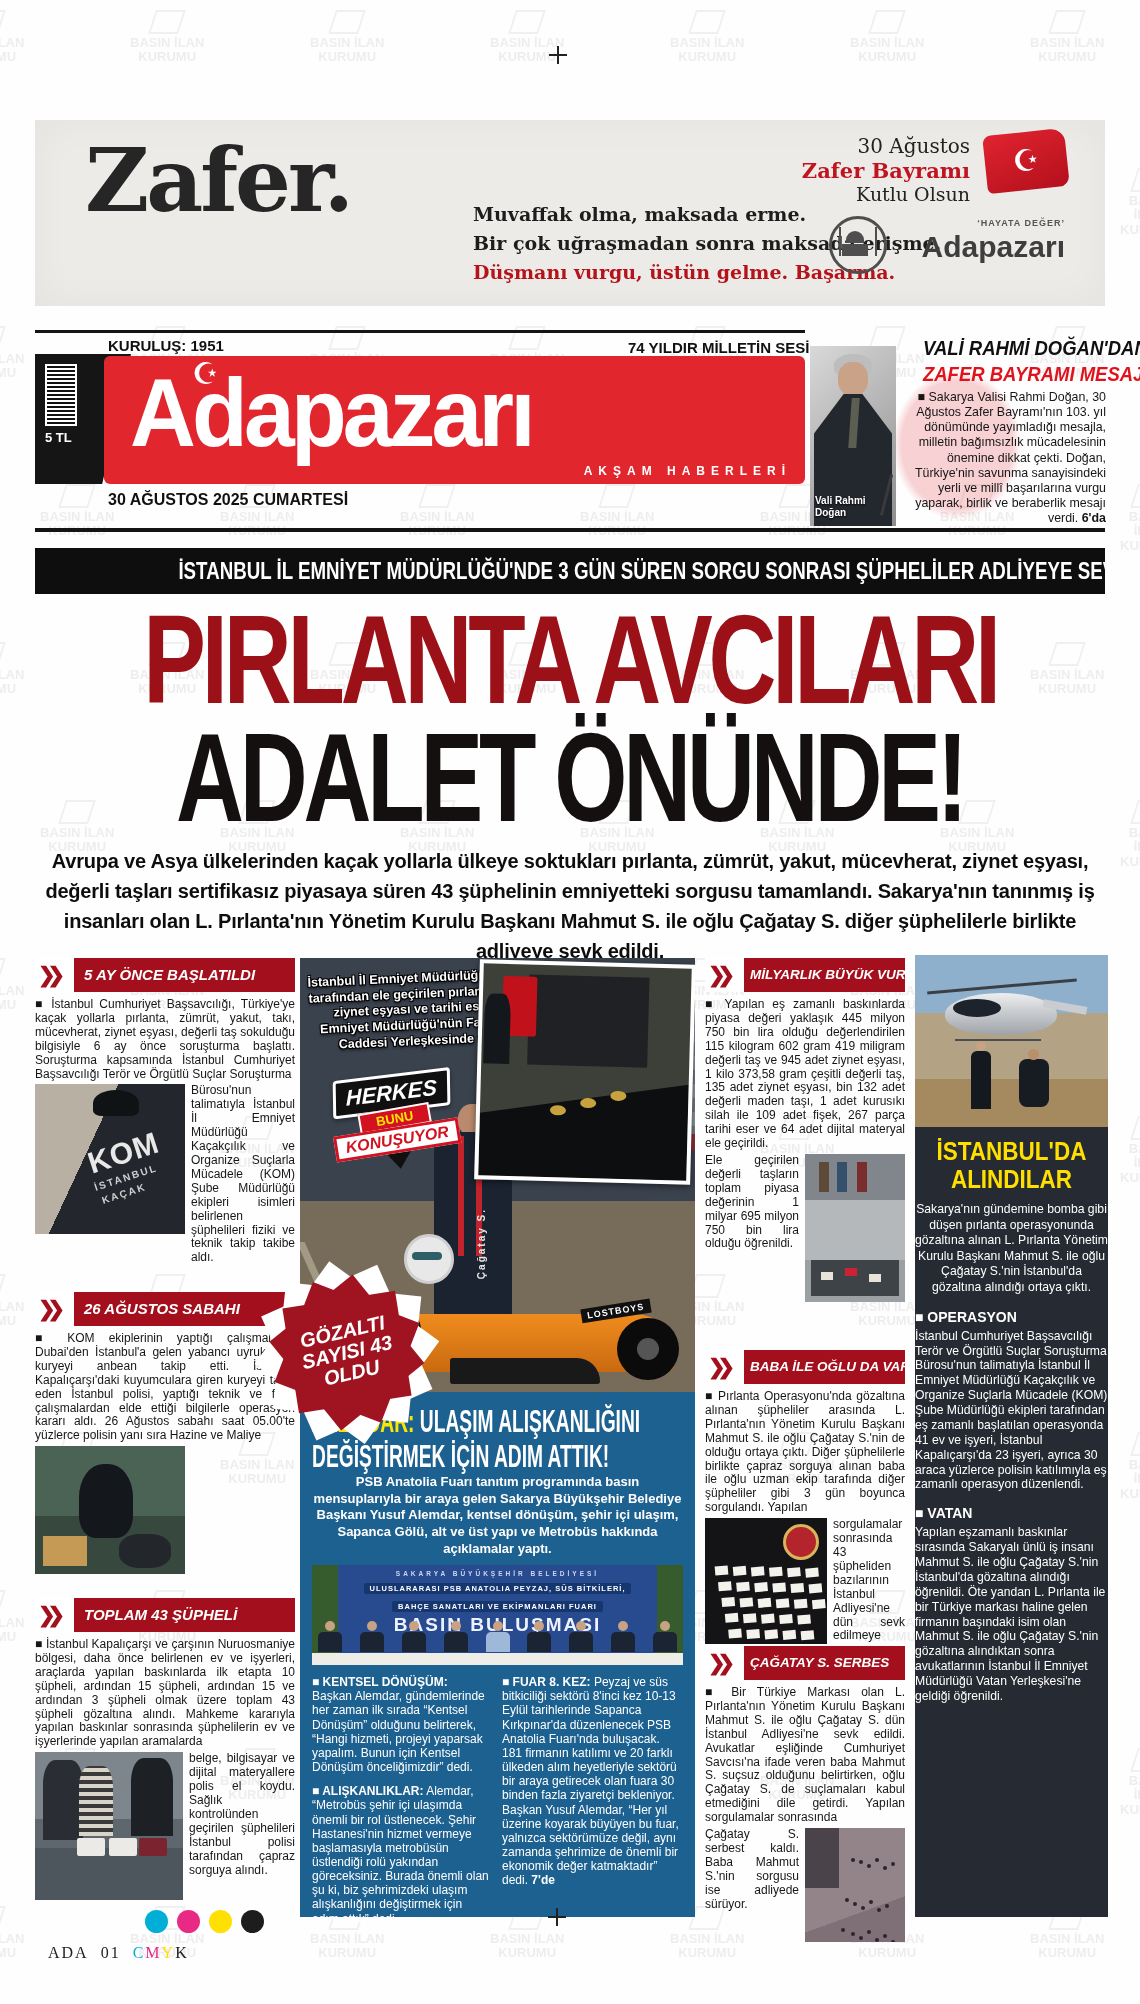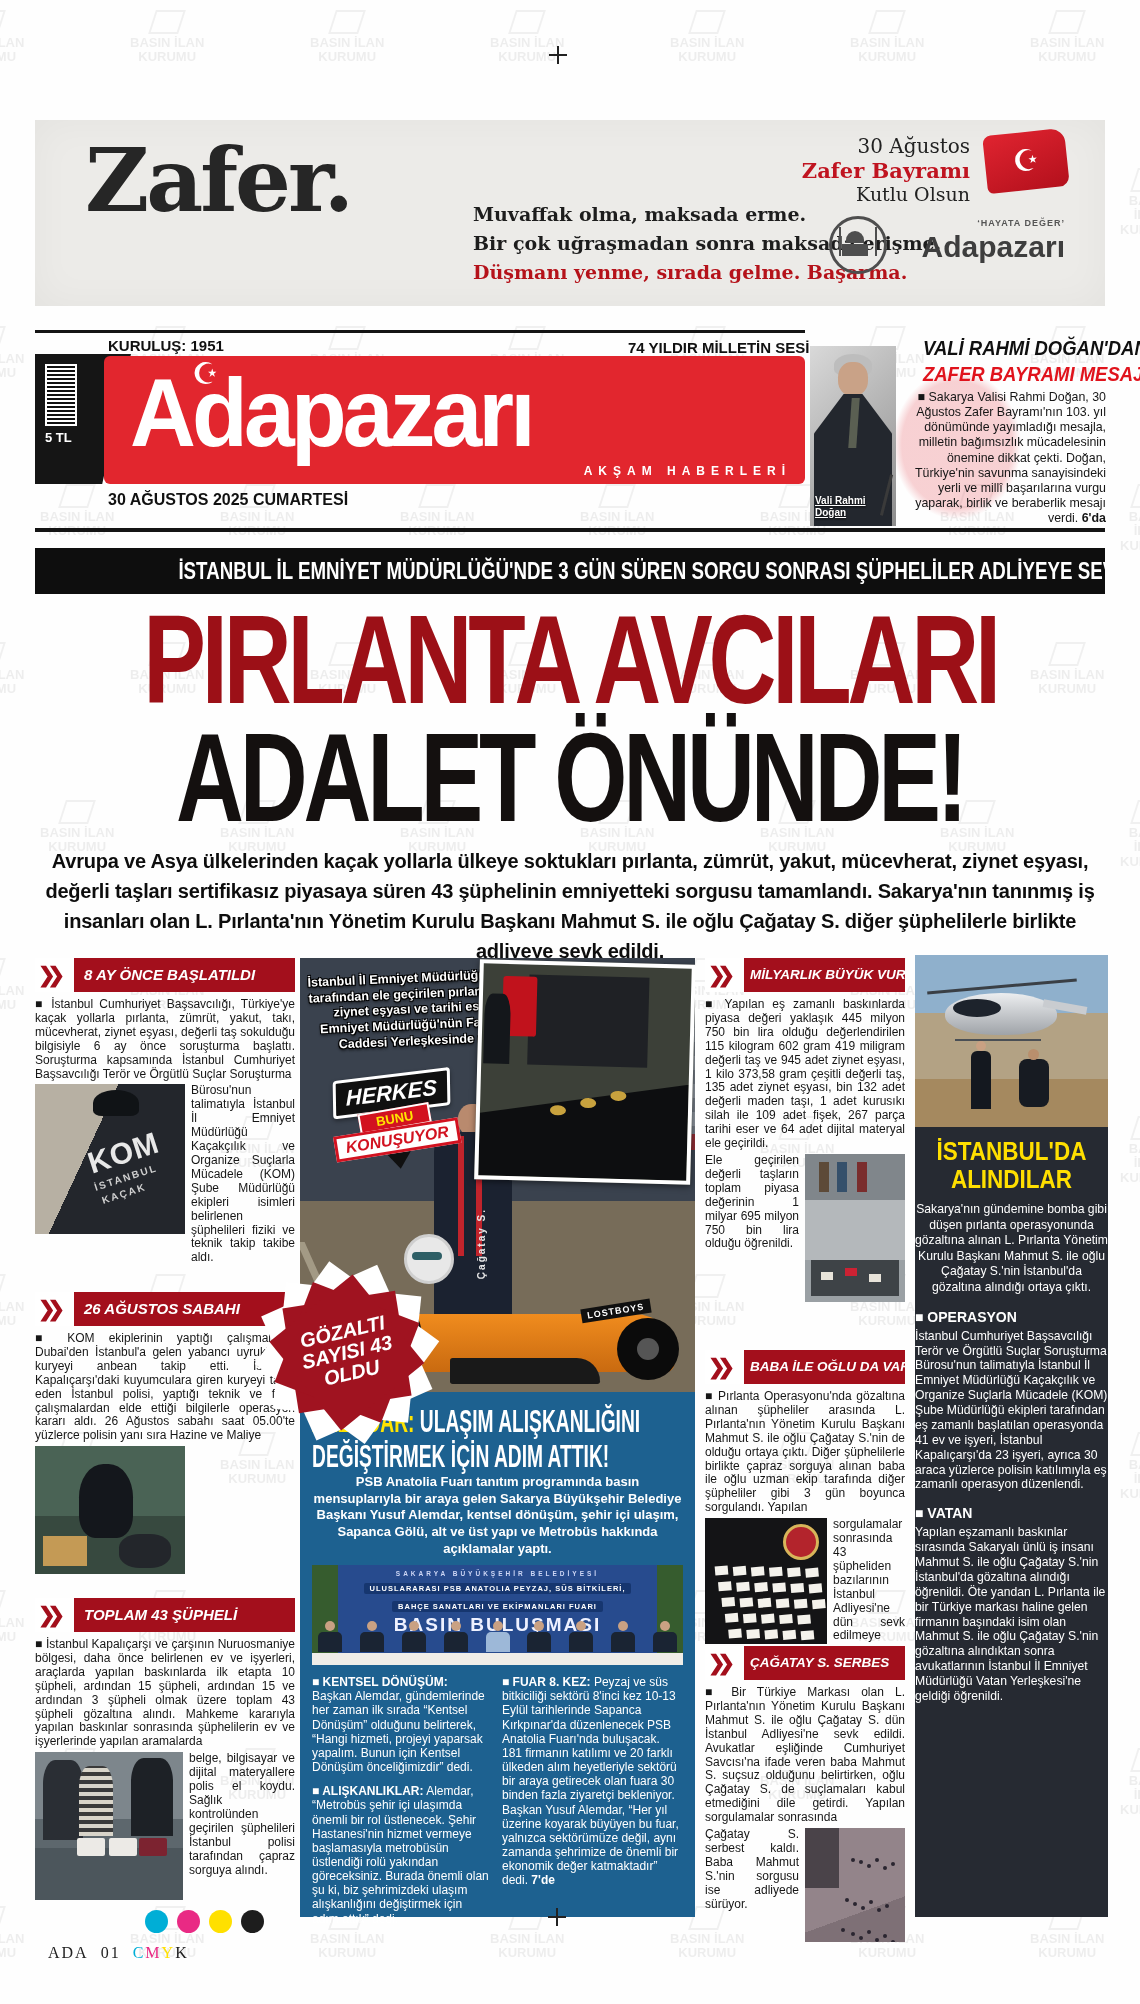--- a/index.html
+++ b/index.html
@@ -50,21 +50,21 @@
 
   
   #vali{left:810px;top:334px;width:296px;height:192px;}
   #vali-flagwash{position:absolute;left:82px;top:36px;width:130px;height:150px;background:radial-gradient(ellipse at center,#e0303a 0 60%,transparent 70%);opacity:.22;border-radius:50%;}
   #vali-photo{position:absolute;left:0;top:12px;width:86px;height:180px;background:linear-gradient(135deg,#d9d9d9 0%,#8d8d8d 100%);overflow:hidden;}
   #vali-photo .hair{position:absolute;left:24px;top:8px;width:38px;height:22px;background:#bdbdbd;border-radius:50% 50% 30% 30%;}
   #vali-photo .face{position:absolute;left:28px;top:16px;width:30px;height:34px;background:#c9a287;border-radius:45%;}
   #vali-photo .suit{position:absolute;left:4px;top:48px;width:78px;height:132px;background:#23272e;clip-path:polygon(0 30%,38% 0,62% 0,100% 30%,100% 100%,0 100%);}
   #vali-photo .tie{position:absolute;left:40px;top:52px;width:8px;height:50px;background:#5a5f52;transform:skewX(-4deg);}
   #vali-photo .mic{position:absolute;right:8px;bottom:10px;width:3px;height:42px;background:#3a3a3a;transform:rotate(14deg);}
-  #vali-label{position:absolute;left:5px;bottom:8px;color:#fff;font-weight:bold;font-size:10px;line-height:1.15;text-shadow:0 1px 2px #000;width:74px;text-decoration:underline;}
+  #vali-label{position:absolute;left:5px;bottom:8px;color:#fff;font-weight:bold;font-size:10px;line-height:1.15;text-shadow:0 1px 2px #000;width:74px;}
   #vali-h{position:absolute;left:88px;top:2px;width:208px;text-align:right;font-style:italic;font-weight:bold;}
   #vali-h .vh1{font-size:21px;color:#101010;display:block;transform:scaleX(.88);transform-origin:right;white-space:nowrap;}
   #vali-h .vh2{font-size:21px;color:#e0131c;display:block;transform:scaleX(.88);transform-origin:right;white-space:nowrap;margin-top:2px;}
   #vali-body{position:absolute;left:88px;top:56px;width:208px;height:136px;font-size:12.4px;line-height:1.22;text-align:right;color:#161616;}
   #vali-body b{font-weight:bold;}
 
   #rule2{left:35px;top:528px;width:1070px;height:4px;background:#141414;}
 
   
   #kicker{left:35px;top:548px;width:1070px;height:46px;background:#0e0e0e;text-align:center;overflow:hidden;}
@@ -692,21 +692,21 @@
     </div>
   <div id="content">
 
     <div class="cross" id="topcross"></div>
 
     <div class="abs" id="ad">
       <div class="abs" id="ad-title">Zafer.</div>
       <div class="abs" id="ad-quotes">
         <div class="q1">Muvaffak olma, maksada erme.</div>
         <div class="q2">Bir çok uğraşmadan sonra maksada erişme.</div>
-        <div class="q3">Düşmanı yenme, sırada gelme. Başarma.</div>
+        <div class="q3">Düşmanı vurgu, üstün gelme. Başarma.</div>
       </div>
       <div class="abs" id="ad-datewish">
         <div class="d1">30 Ağustos</div>
         <div class="d2">Zafer Bayramı</div>
         <div class="d3">Kutlu Olsun</div>
       </div>
       <div class="abs" id="ad-flag"><span>☪</span></div>
       <div class="abs" id="ad-emblem">
         <div class="dome"></div>
           <div class="base"></div>
@@ -752,21 +752,21 @@
 
     <div class="abs" id="kicker"><span class="cx">İSTANBUL İL EMNİYET MÜDÜRLÜĞÜ'NDE 3 GÜN SÜREN SORGU SONRASI ŞÜPHELİLER ADLİYEYE SEVK EDİLDİ</span></div>
     <div class="abs bigh" id="h1"><span class="cx">PIRLANTA AVCILARI</span></div>
     <div class="abs bigh" id="h2"><span class="cx">ADALET ÖNÜNDE!</span></div>
     <div class="abs" id="deck">Avrupa ve Asya ülkelerinden kaçak yollarla ülkeye soktukları pırlanta, zümrüt, yakut, mücevherat, ziynet eşyası, değerli taşları sertifikasız piyasaya süren 43 şüphelinin emniyetteki sorgusu tamamlandı. Sakarya'nın tanınmış iş insanları olan L. Pırlanta'nın Yönetim Kurulu Başkanı Mahmut S. ile oğlu Çağatay S. diğer şüphelilerle birlikte adliyeye sevk edildi.</div>
 
     <div class="abs" id="leftcol">
       <div class="colsec" id="lsec1">
         <div class="secbar">
           <span class="chev">❯❯</span>
-          <span class="lbl">8 AY ÖNCE BAŞLATILDI</span>
+          <span class="lbl">5 AY ÖNCE BAŞLATILDI</span>
         </div>
         <div class="body">■ İstanbul Cumhuriyet Başsavcılığı, Türkiye'ye kaçak yollarla pırlanta, zümrüt, yakut, takı, mücevherat, ziynet eşyası, değerli taş sokulduğu bilgisiyle 6 ay önce soruşturma başlattı. Soruşturma kapsamında İstanbul Cumhuriyet Başsavcılığı Terör ve Örgütlü Suçlar Soruşturma</div>
         <div class="wraprow">
           <div class="ph ph-kom">
             <div class="cap"></div>
             <div class="kom">KOM</div>
             <div class="kom2">İSTANBUL</div>
             <div class="kom3">KAÇAK</div>
           </div>
           <div class="body">Bürosu'nun talimatıyla İstanbul İl Emniyet Müdürlüğü Kaçakçılık ve Organize Suçlarla Mücadele (KOM) Şube Müdürlüğü ekipleri isimleri belirlenen şüphelileri fiziki ve teknik takip takibe aldı.</div>

